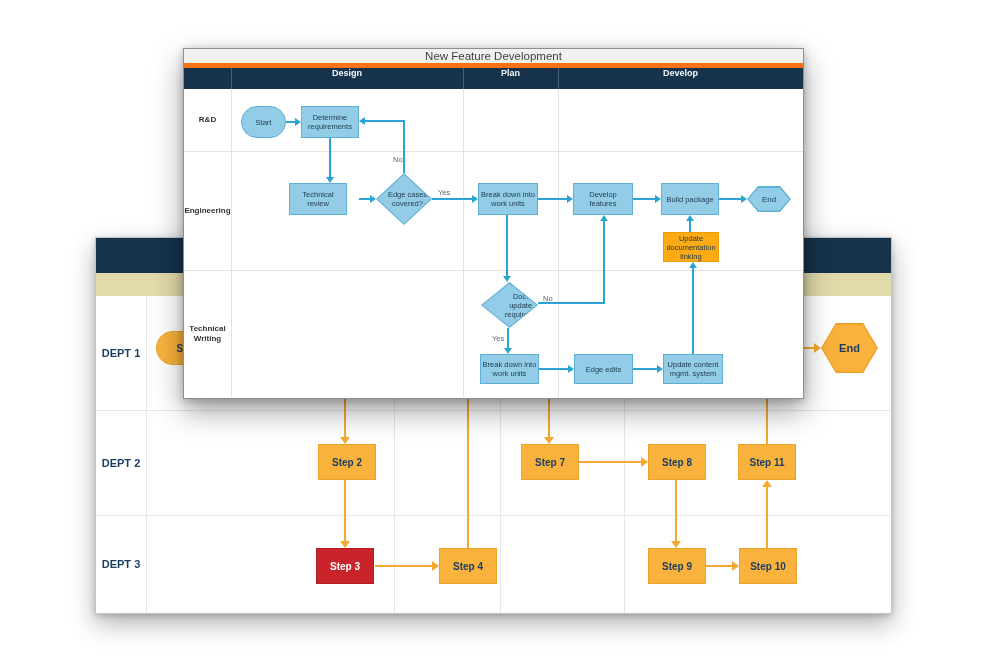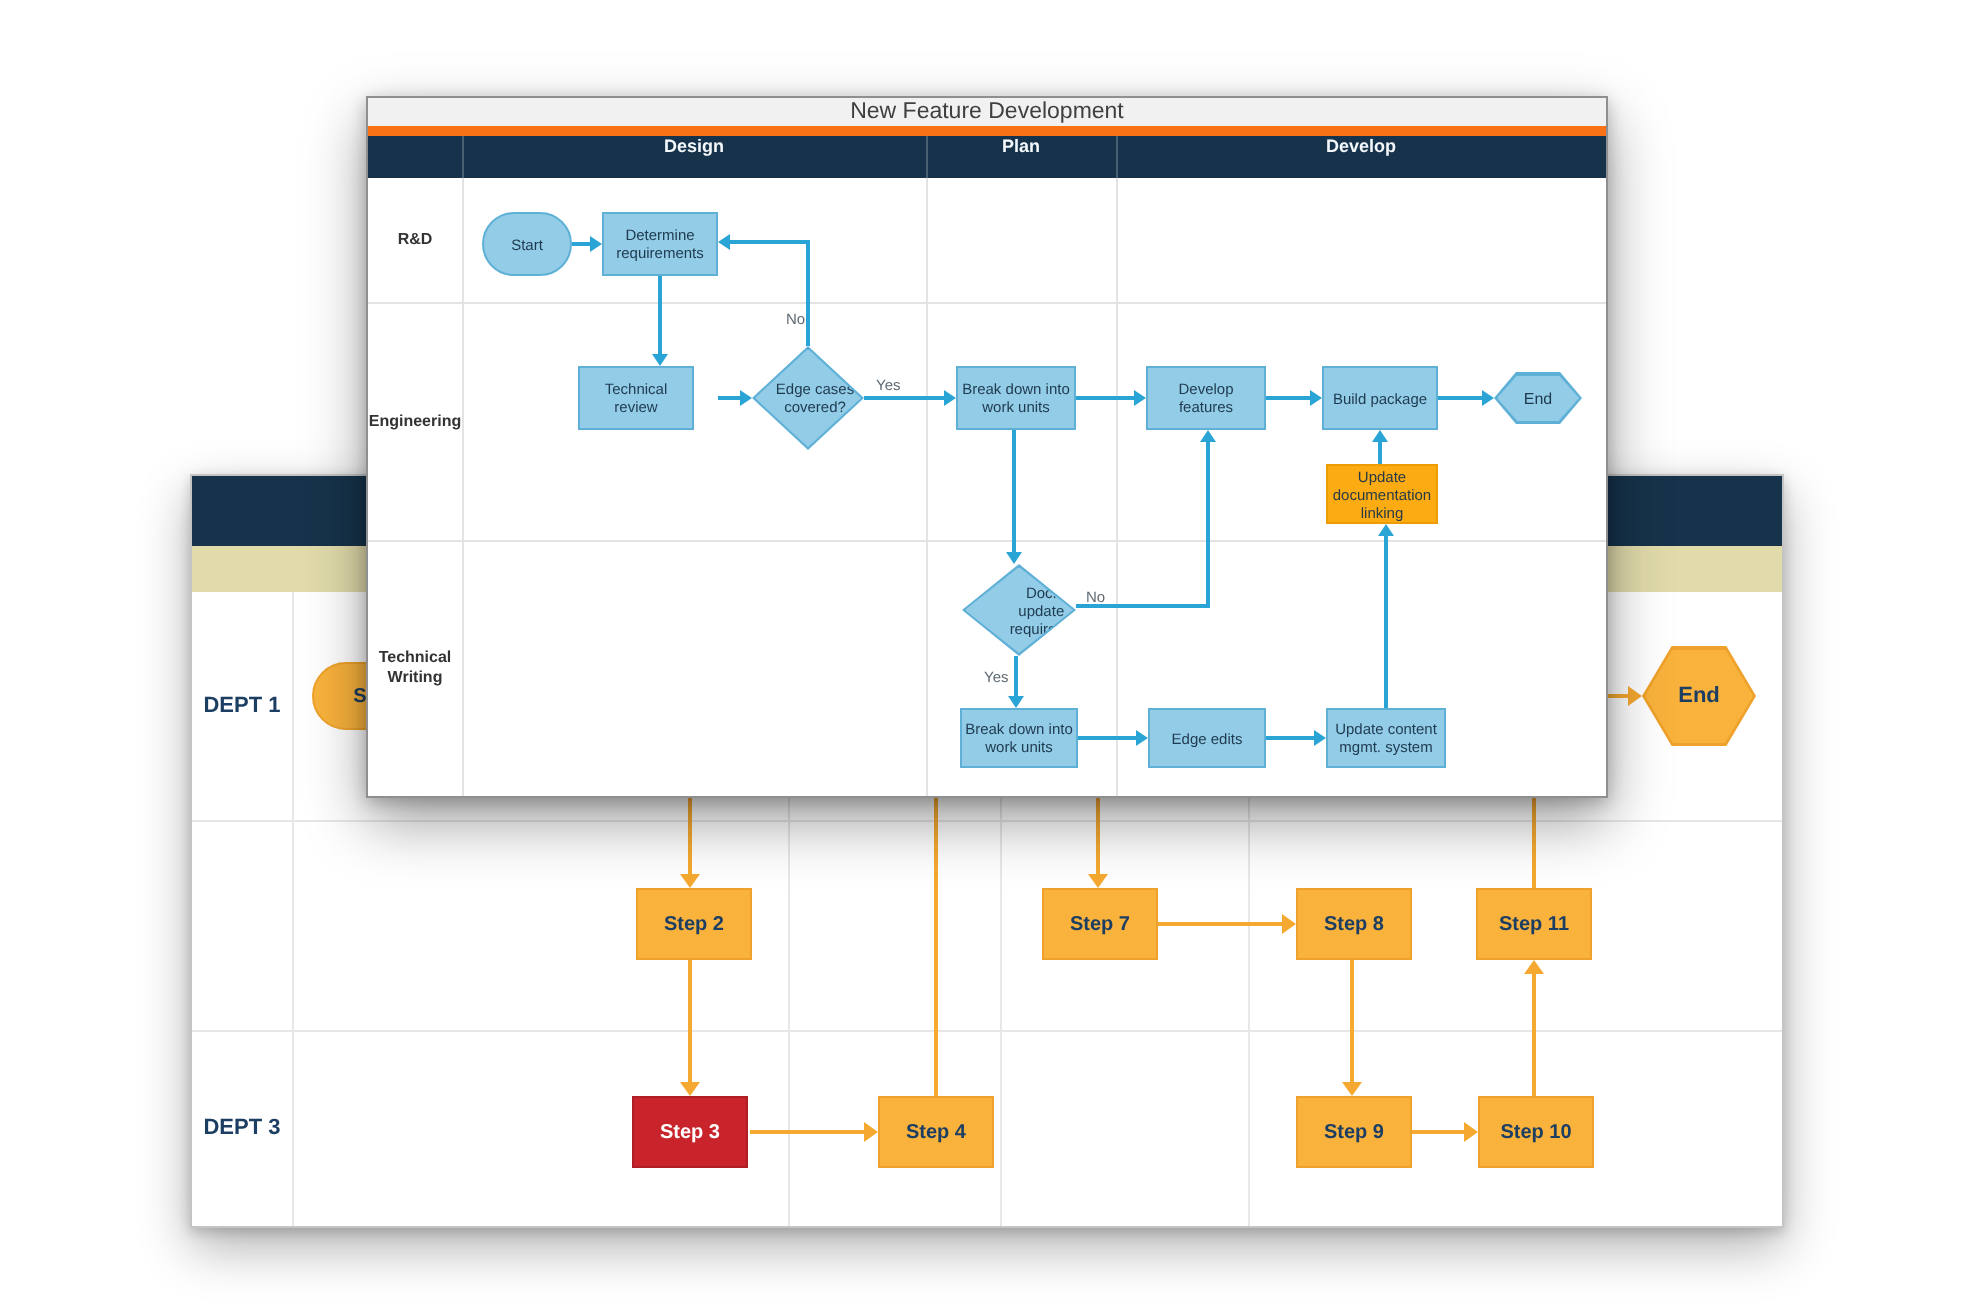--- a/index.html
+++ b/index.html
@@ -83,20 +83,23 @@
     <div class="bg-vline" style="left:50px;"></div>
     <div class="bg-vline" style="left:298px;"></div>
     <div class="bg-vline" style="left:404px;"></div>
     <div class="bg-vline" style="left:528px;"></div>
     <div class="bg-hline" style="top:172px;"></div>
     <div class="bg-hline" style="top:277px;"></div>
 
     <div class="bg-lane-label" style="top:58px;height:114px;">
       <span>DEPT 1</span>
       </div>
+    <div class="bg-lane-label" style="top:172px;height:105px;">
+      <span>DEPT 2</span>
+      </div>
     <div class="bg-lane-label" style="top:277px;height:98px;">
       <span>DEPT 3</span>
       </div>
 
     <div class="bvl" style="left:248px;top:158px;height:42px;"></div>
     <div class="bah bah-d" style="left:244px;top:199px;"></div>
     <div class="bvl" style="left:248px;top:242px;height:61px;"></div>
     <div class="bah bah-d" style="left:244px;top:303px;"></div>
     <div class="bhl" style="left:279px;top:327px;width:57px;"></div>
     <div class="bah bah-r" style="left:336px;top:323px;"></div>

